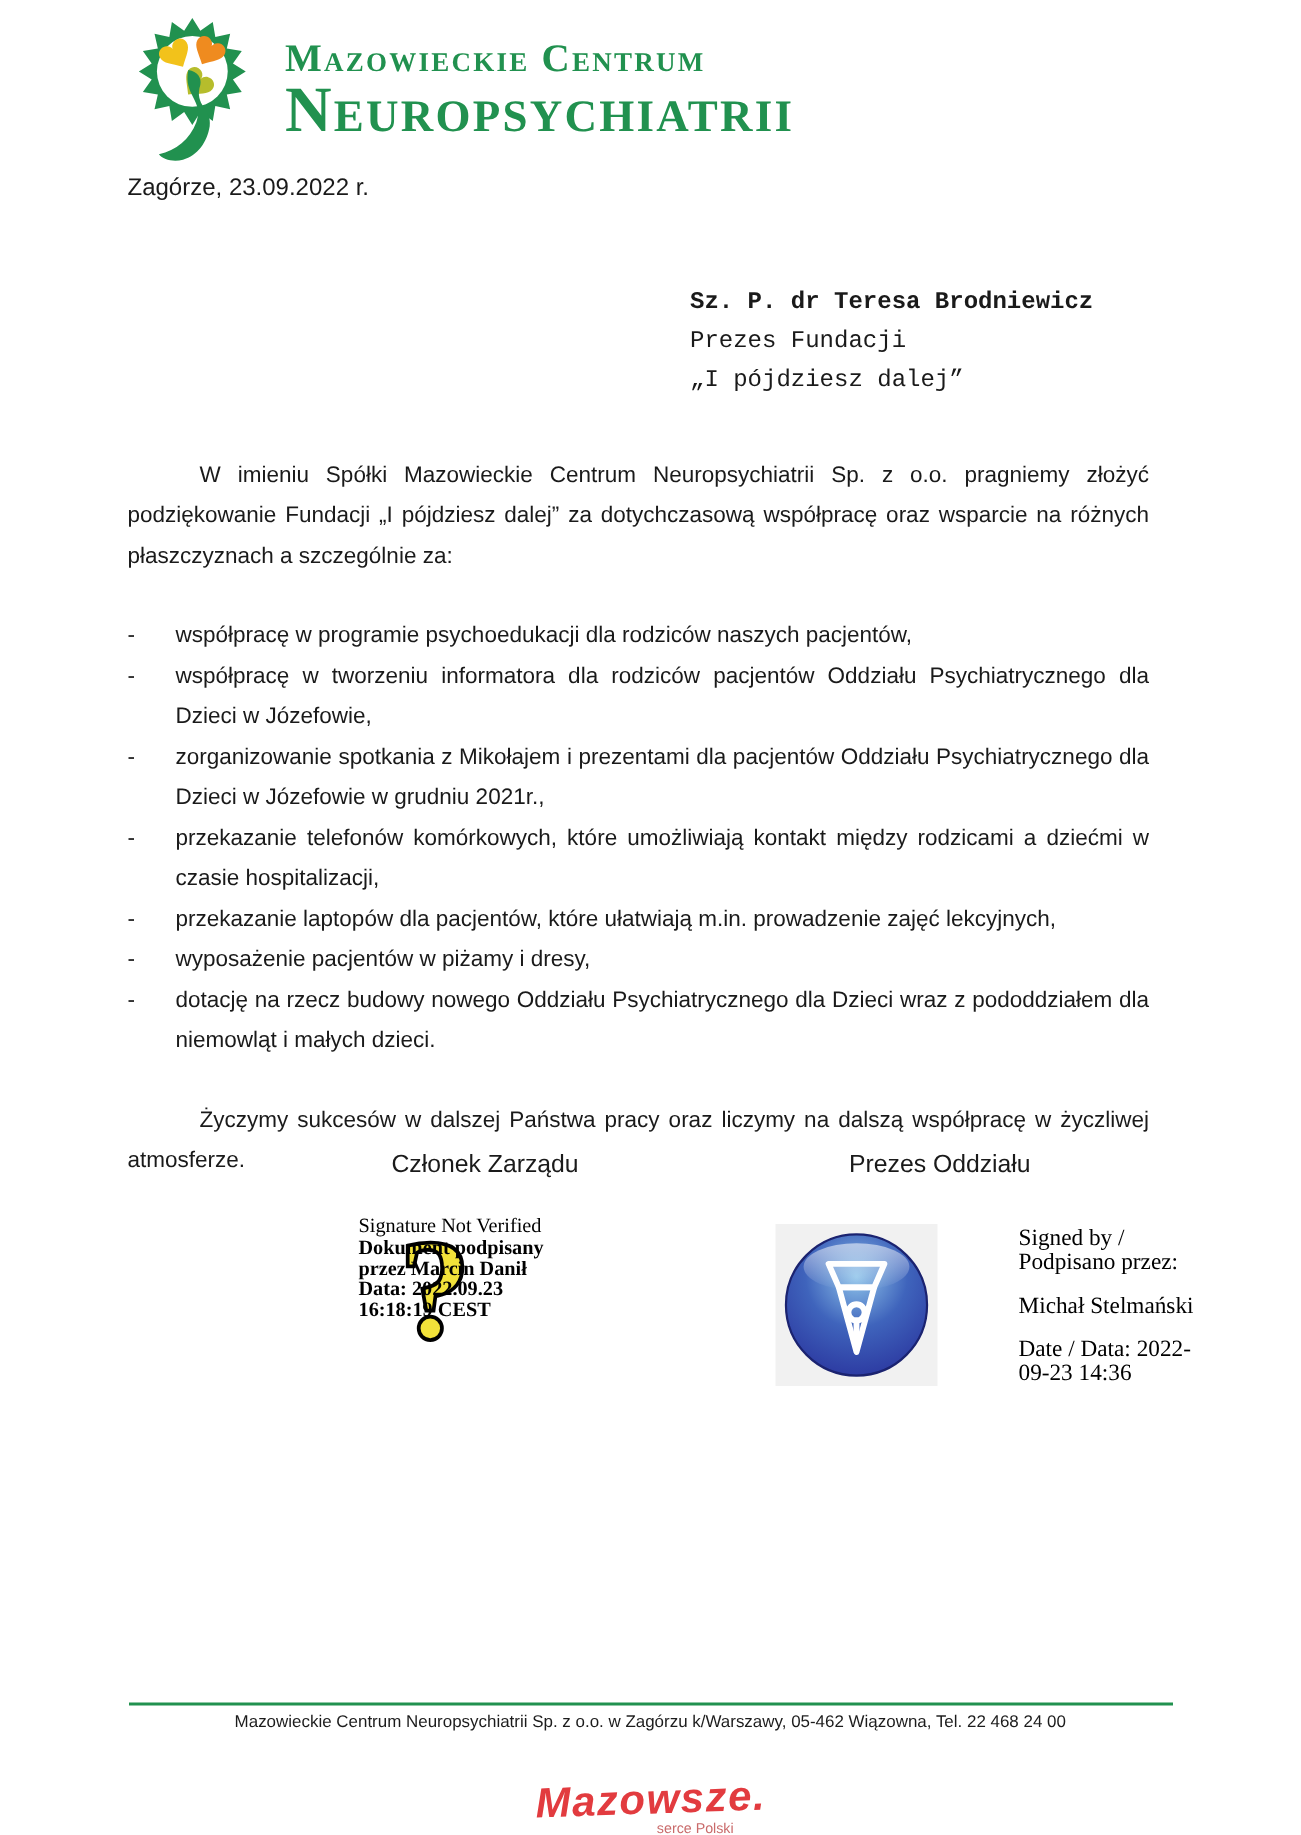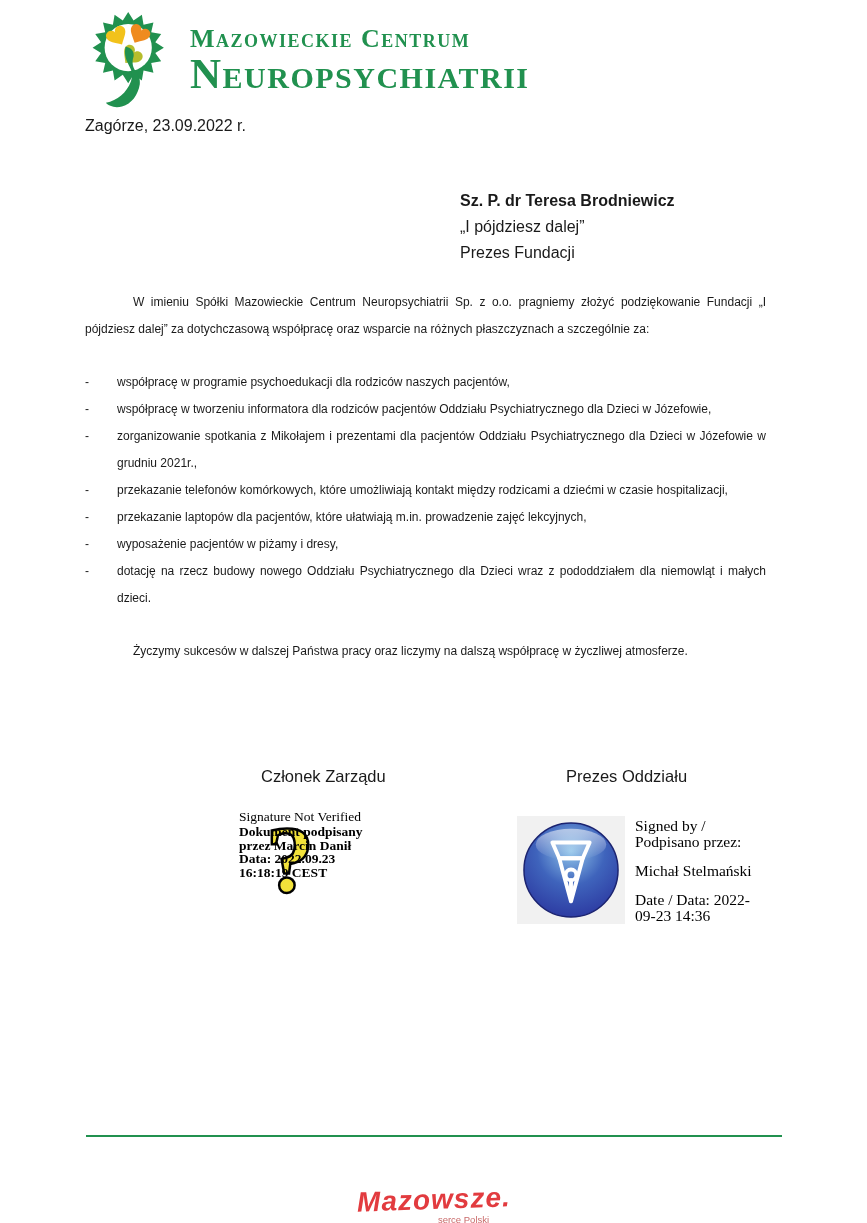--- a/index.html
+++ b/index.html
@@ -13,25 +13,25 @@
 
   
   .letterhead { position:absolute; left:84px; top:12px; display:flex; align-items:center; gap:14px; }
   .logo-flower { width:92px; height:98px; }
   .org-name { font-family:"Liberation Serif", serif; color:#21914F; font-variant:small-caps; line-height:1.04; }
   .org-line1 { font-size:26px; letter-spacing:1.5px; font-weight:600; }
   .org-line2 { font-size:43px; letter-spacing:1.5px; font-weight:600; }
 
   
   .date-line { position:absolute; left:85px; top:117px; width:681px; font-size:16px; }
-  .recipient { position:absolute; left:460px; top:188px; font-size:16px; line-height:26px; }
+  .recipient { position:absolute; left:460px; top:188px; font-size:16px; line-height:26px;font-family:Liberation Mono, monospace; }
   .recipient-name { font-weight:bold; }
 
   
-  .letter-body { position:absolute; left:85px; top:289px; width:681px; font-size:12px; line-height:27px; }
+  .letter-body { position:absolute; left:85px; top:303px; width:681px; font-size:15px; line-height:27px; }
   .para { text-align:justify; text-justify:inter-word; }
   .opening { text-indent:48px; margin-bottom:26px; }
   .closing { text-indent:48px; margin-top:26px; }
   .li { display:flex; }
   .dash { width:32px; flex:0 0 32px; }
   .li-text { flex:1; text-align:justify; }
 
   
   .role { position:absolute; top:767px; font-size:16.5px; }
   .role-left { left:242px;margin-left:19px; }
@@ -39,21 +39,21 @@
 
   
   .stamp-left { position:absolute; left:239px; top:809px; width:160px;
     font-family:"Liberation Serif", serif; font-size:13.5px; color:#000; }
   .qmark-svg { position:absolute; left:18px; top:5px; width:66px; height:96px; z-index:0; }
   .stamp-left .txt { position:relative; z-index:1; }
   .snv { }
   .stamp-left .tight { line-height:13.5px;font-weight:bold; }
 
   
-  .stamp-right { position:absolute; left:517px; top:816px; display:flex; align-items:flex-end; }
+  .stamp-right { position:absolute; left:517px; top:816px; display:flex; align-items:flex-end;gap:44px; }
   .badge-box { width:108px; height:108px; background:#f1f1f1; display:flex; align-items:center; justify-content:center; }
   .badge-svg { width:98px; height:98px; }
   .stamp-right-text { margin-left:10px; font-family:"Liberation Serif", serif; font-size:15.5px; line-height:16px; color:#000; width:150px; padding-top:2px; }
   .sr-gap { height:13px; }
 
   
   .footer-rule { position:absolute; left:86px; top:1135px; width:696px; height:2px; background:#21914F; }
   .footer-lines { position:absolute; left:60px; top:1141px; width:747px; text-align:center;
     font-size:11.3px; line-height:14.5px; color:#1c1c1c; }
   .mazowsze { position:absolute; left:0; top:1184px; width:867px; text-align:center; color:#E23B3F; }
@@ -81,22 +81,22 @@
     <div class="org-name">
       <div class="org-line1">Mazowieckie Centrum</div>
       <div class="org-line2">Neuropsychiatrii</div>
     </div>
   </header>
 
   <div class="date-line">Zagórze, 23.09.2022 r.</div>
 
   <div class="recipient">
     <div class="recipient-name">Sz. P. dr Teresa Brodniewicz</div>
+    <div>Prezes Fundacji</div>
     <div>„I pójdziesz dalej”</div>
-    <div>Prezes Fundacji</div>
   </div>
 
   <main class="letter-body">
     <p class="para opening">W imieniu Spółki Mazowieckie Centrum Neuropsychiatrii Sp. z o.o. pragniemy złożyć podziękowanie Fundacji „I pójdziesz dalej” za dotychczasową współpracę oraz wsparcie na różnych płaszczyznach a szczególnie za:</p>
 
     <div class="list">
       <div class="li">
         <span class="dash">-</span>
         <div class="li-text">współpracę w programie psychoedukacji dla rodziców naszych pacjentów,</div>
       </div>
@@ -176,20 +176,21 @@
       <div>Michał Stelmański</div>
       <div class="sr-gap"></div>
       <div>Date / Data: 2022-</div>
       <div>09-23 14:36</div>
     </div>
   </div>
 
   <footer>
     <div class="footer-rule"></div>
     <div class="footer-lines">
+      <div>Mazowieckie Centrum Neuropsychiatrii Sp. z o.o. w Zagórzu k/Warszawy, 05-462 Wiązowna, Tel. 22 468 24 00</div>
     </div>
     <div class="mazowsze">
       <div class="mazowsze-text">Mazowsze.</div>
       <div class="mazowsze-tagline">serce Polski</div>
     </div>
   </footer>
 
 </div>
 
 </body></html>

